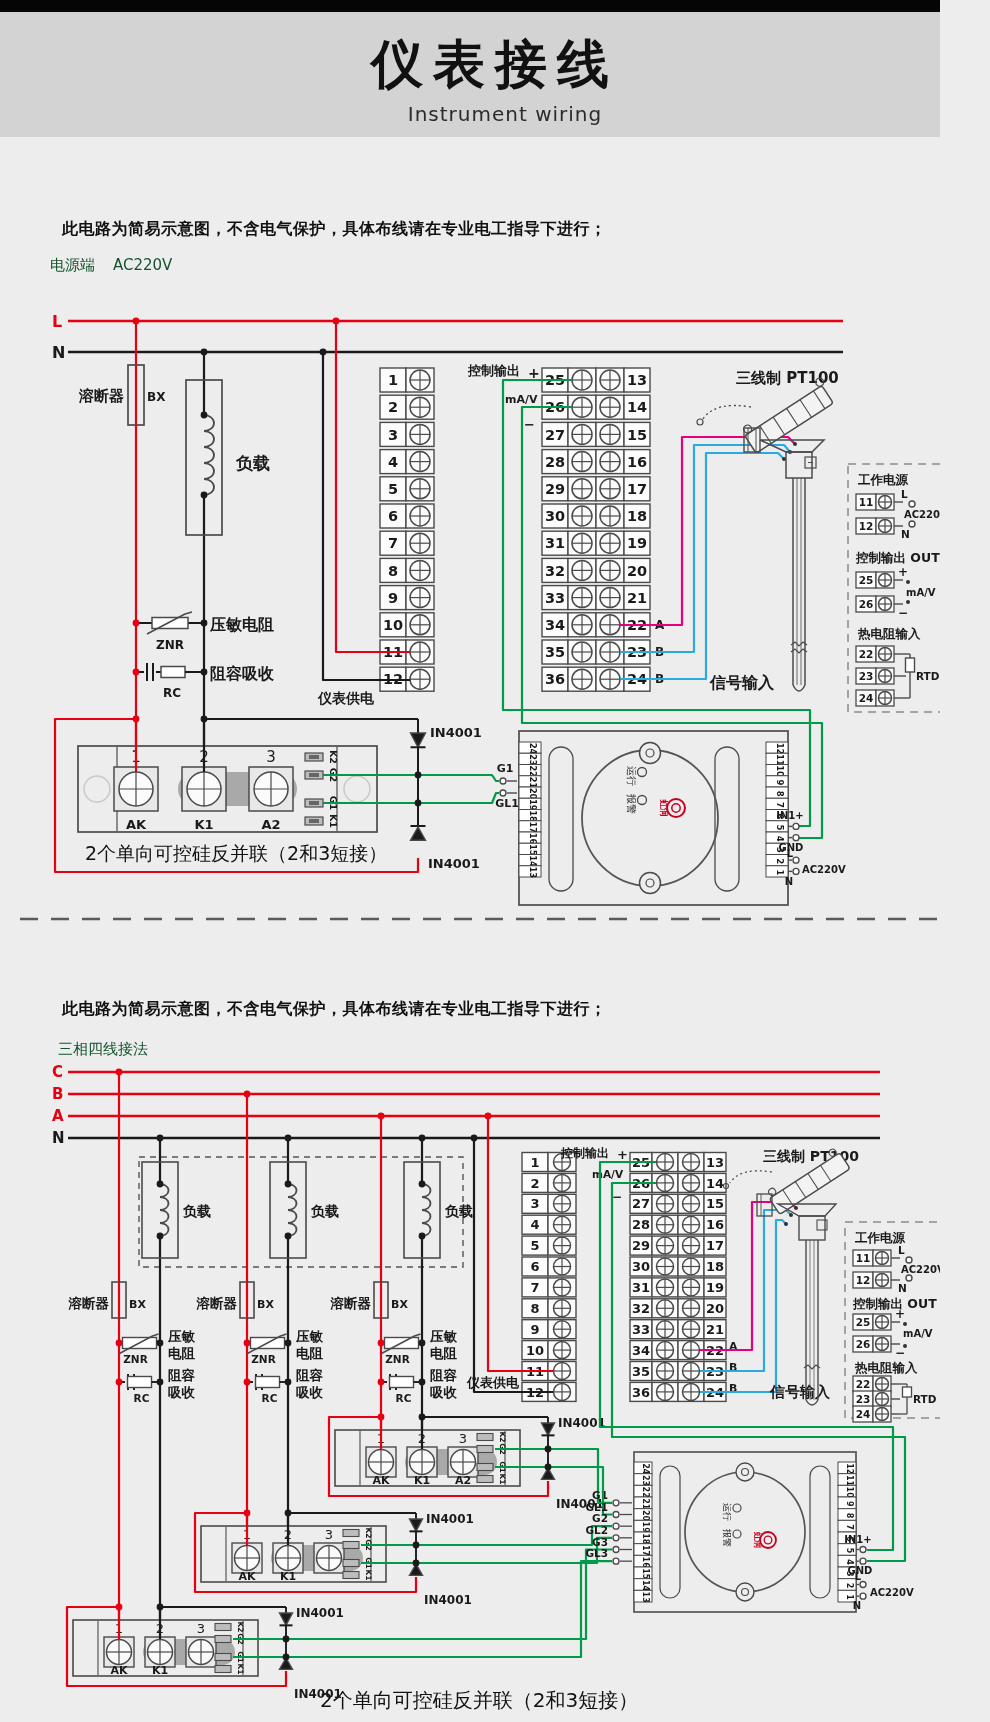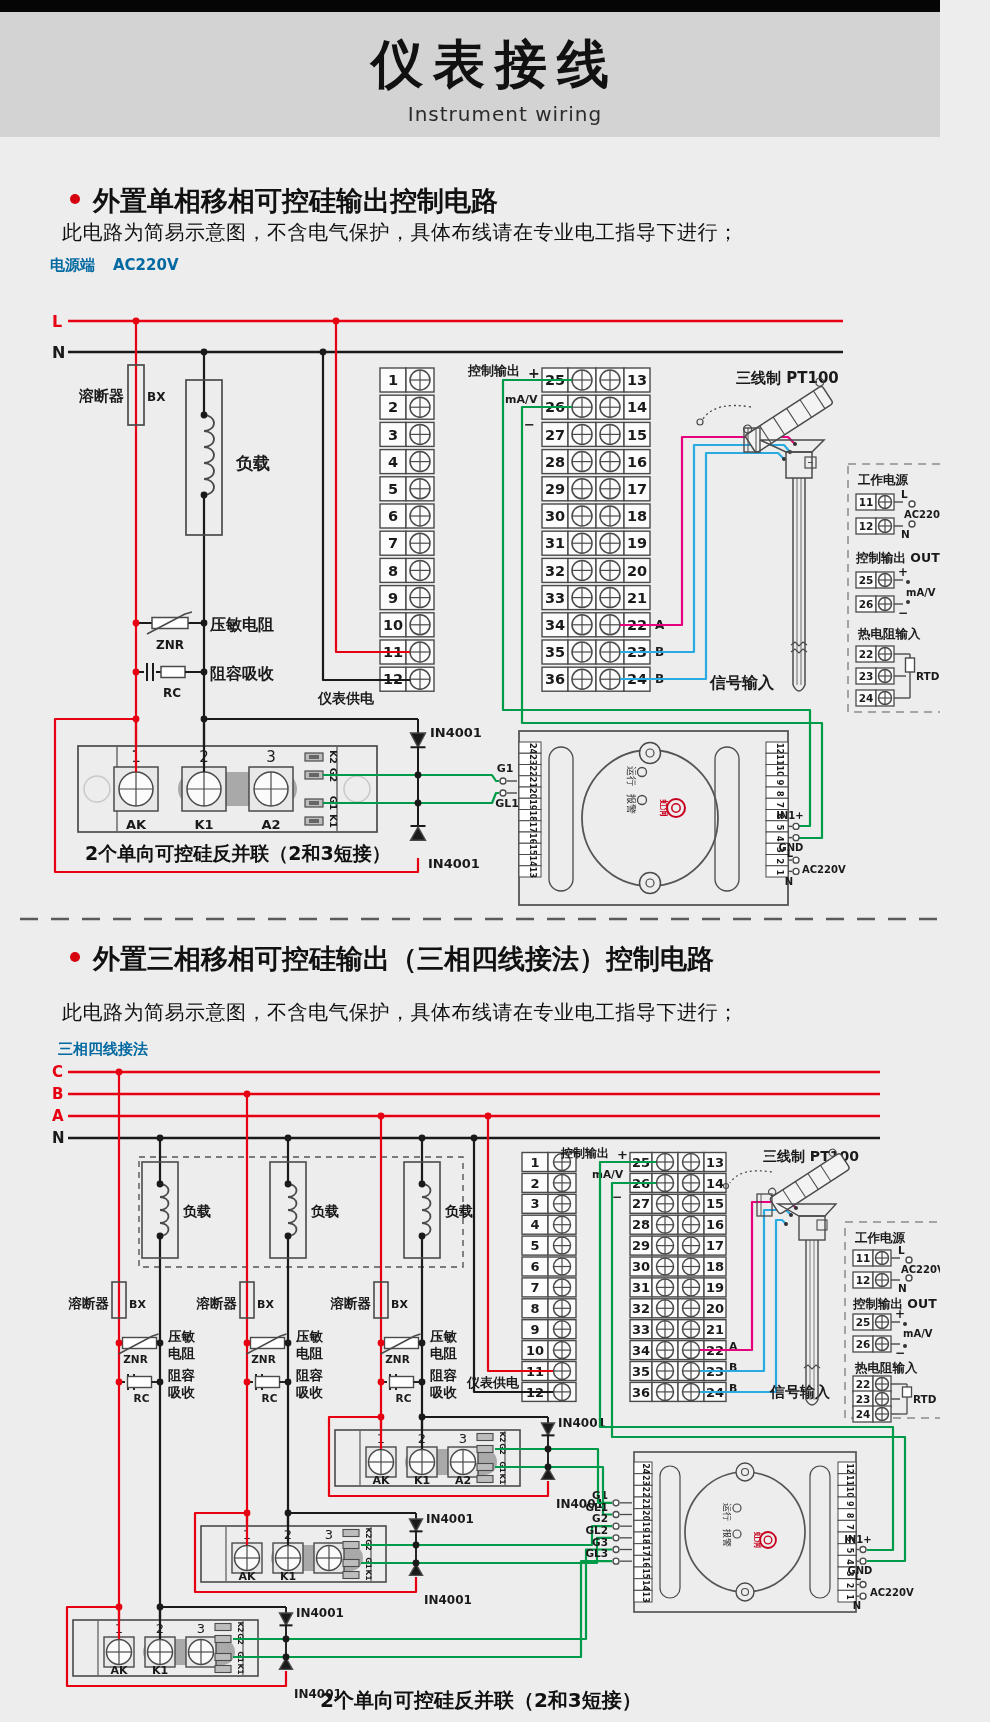--- a/index.html
+++ b/index.html
@@ -4,49 +4,43 @@
 <style>
   html,body{margin:0;padding:0;}
   body{width:990px;background:#ededed;font-family:"DejaVu Sans","Liberation Sans",sans-serif;}
   #page{position:relative;width:940px;height:1722px;overflow:hidden;background:#ededed;}
   .topbar{position:absolute;left:0;top:0;width:990px;height:12px;background:#050505;}
   .banner{position:absolute;left:0;top:12px;width:990px;height:125px;background:#d3d3d3;text-align:center;}
   .banner .t1{margin-top:18px;font-size:52px;font-weight:bold;letter-spacing:10px;color:#111;}
   .banner .t2{margin-top:2px;font-size:20px;letter-spacing:1px;color:#2b2b2b;margin-left:20px;}
   .sec-title{position:absolute;font-size:27px;font-weight:bold;color:#111;white-space:nowrap;}
   .bullet{display:inline-block;width:10px;height:10px;border-radius:50%;background:#d6000f;margin-right:13px;vertical-align:6px;}
-  .warn{position:absolute;font-size:20px;font-weight:normal;color:#111;white-space:nowrap;letter-spacing:0.5px;}
-  .srclbl{position:absolute;font-size:15px;font-weight:bold;color:#0369a1;white-space:nowrap;}
+  .warn{position:absolute;font-size:16px;font-weight:bold;color:#111;white-space:nowrap;letter-spacing:0.5px;}
+  .srclbl{position:absolute;font-size:15px;font-weight:normal;color:#14532d;white-space:nowrap;}
   .srclbl .v{margin-left:18px;}
-  .cap{position:absolute;font-size:19px;font-weight:bold;color:#111;white-space:nowrap;}
+  .cap{position:absolute;font-size:19px;font-weight:normal;color:#111;white-space:nowrap;}
   svg{position:absolute;left:0;top:0;}
   text{font-family:"DejaVu Sans","Liberation Sans",sans-serif;}
 </style>
 </head>
 <body>
 <div id="page">
 
 <div class="topbar"></div>
 <div class="banner">
   <div class="t1">仪表接线</div>
   <div class="t2">Instrument wiring</div>
 </div>
 
-<div class="sec-title" style="left:70px;top:183px;">
-  <span class="bullet"></span><span>外置单相移相可控硅输出控制电路</span>
-</div>
 <div class="warn" style="left:62px;top:219px;">此电路为简易示意图，不含电气保护，具体布线请在专业电工指导下进行；</div>
 <div class="srclbl" style="left:50px;top:256px;">
   <span>电源端</span><span class="v">AC220V</span>
 </div>
 <div class="cap" style="left:85px;top:841px;">2个单向可控硅反并联（2和3短接）</div>
 
-<div class="sec-title" style="left:70px;top:941px;">
-  <span class="bullet"></span><span>外置三相移相可控硅输出（三相四线接法）控制电路</span>
-</div>
 <div class="warn" style="left:62px;top:999px;">此电路为简易示意图，不含电气保护，具体布线请在专业电工指导下进行；</div>
 <div class="srclbl" style="left:58px;top:1040px;">三相四线接法</div>
 <div class="cap" style="left:320px;top:1687px;font-size:20px;">2个单向可控硅反并联（2和3短接）</div>
 
 <svg id="diagram" width="990" height="1722" viewBox="0 0 990 1722">
       <g>
         <text x="52" y="327" font-size="16" fill="#e60012" font-weight="bold">L</text>
         <line x1="68" y1="321" x2="843" y2="321" stroke="#e60012" stroke-width="2.4"></line>
         <text x="52" y="358" font-size="16" fill="#1a1a1a" font-weight="bold">N</text>
         <line x1="68" y1="352" x2="843" y2="352" stroke="#1a1a1a" stroke-width="2.4"></line>

